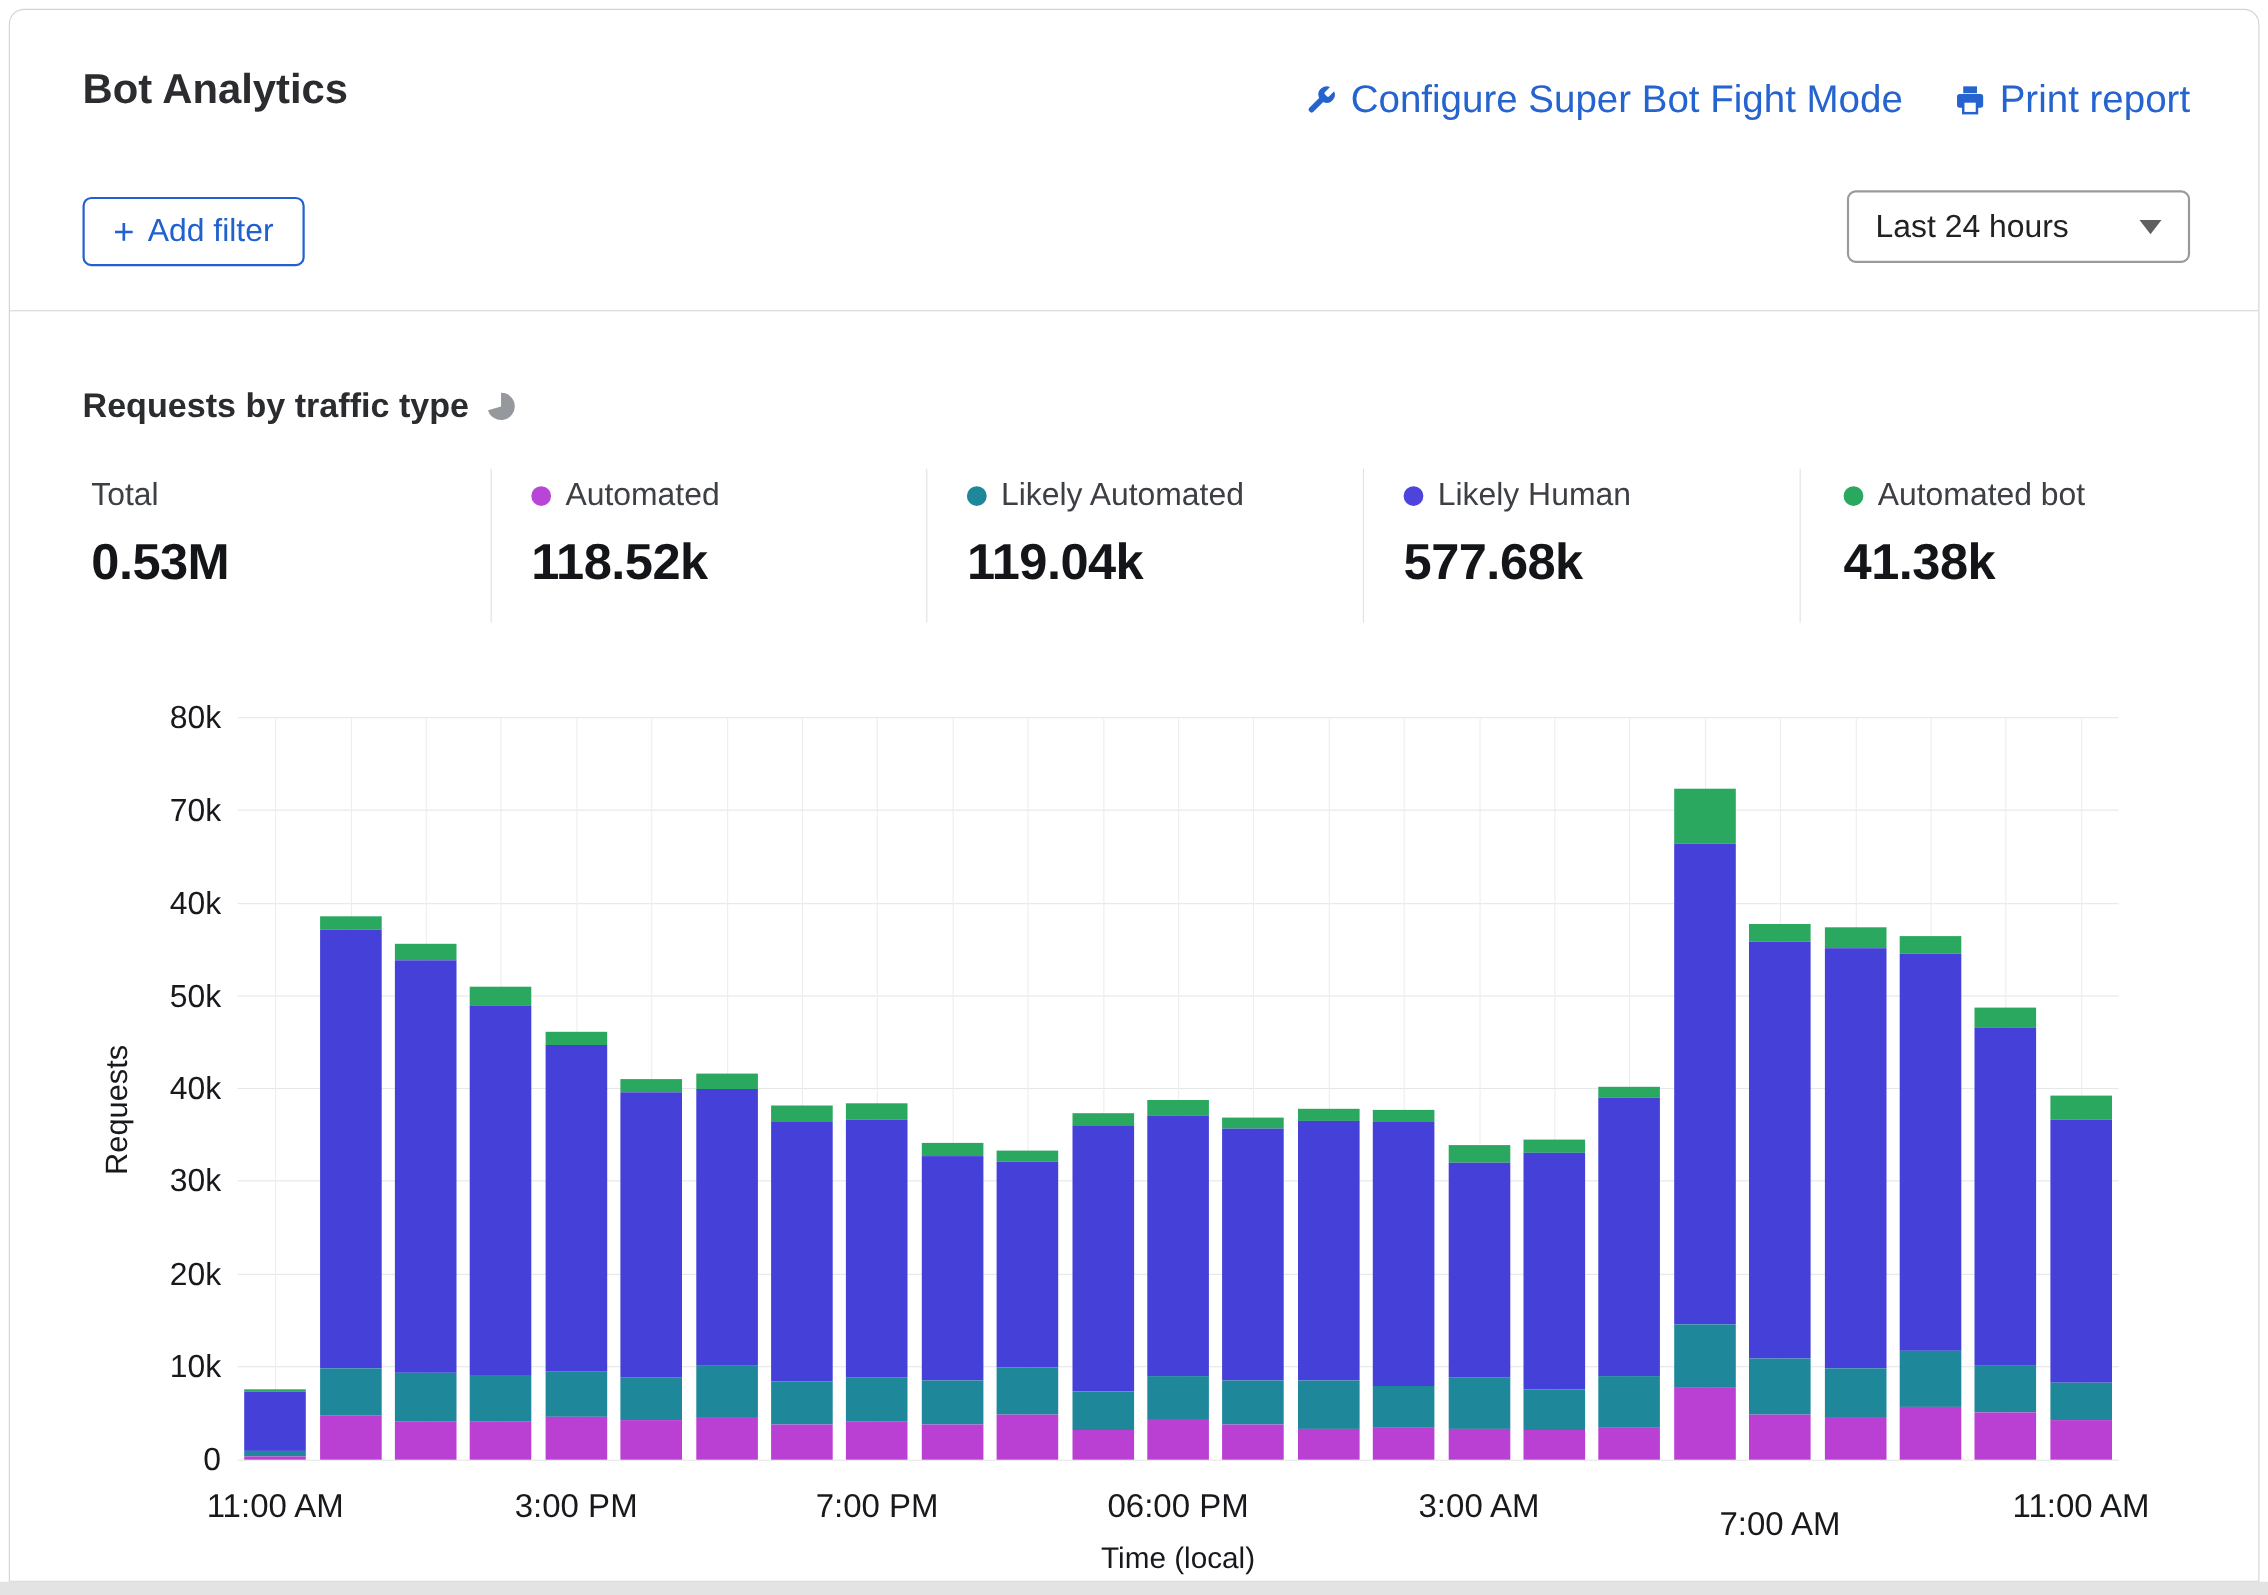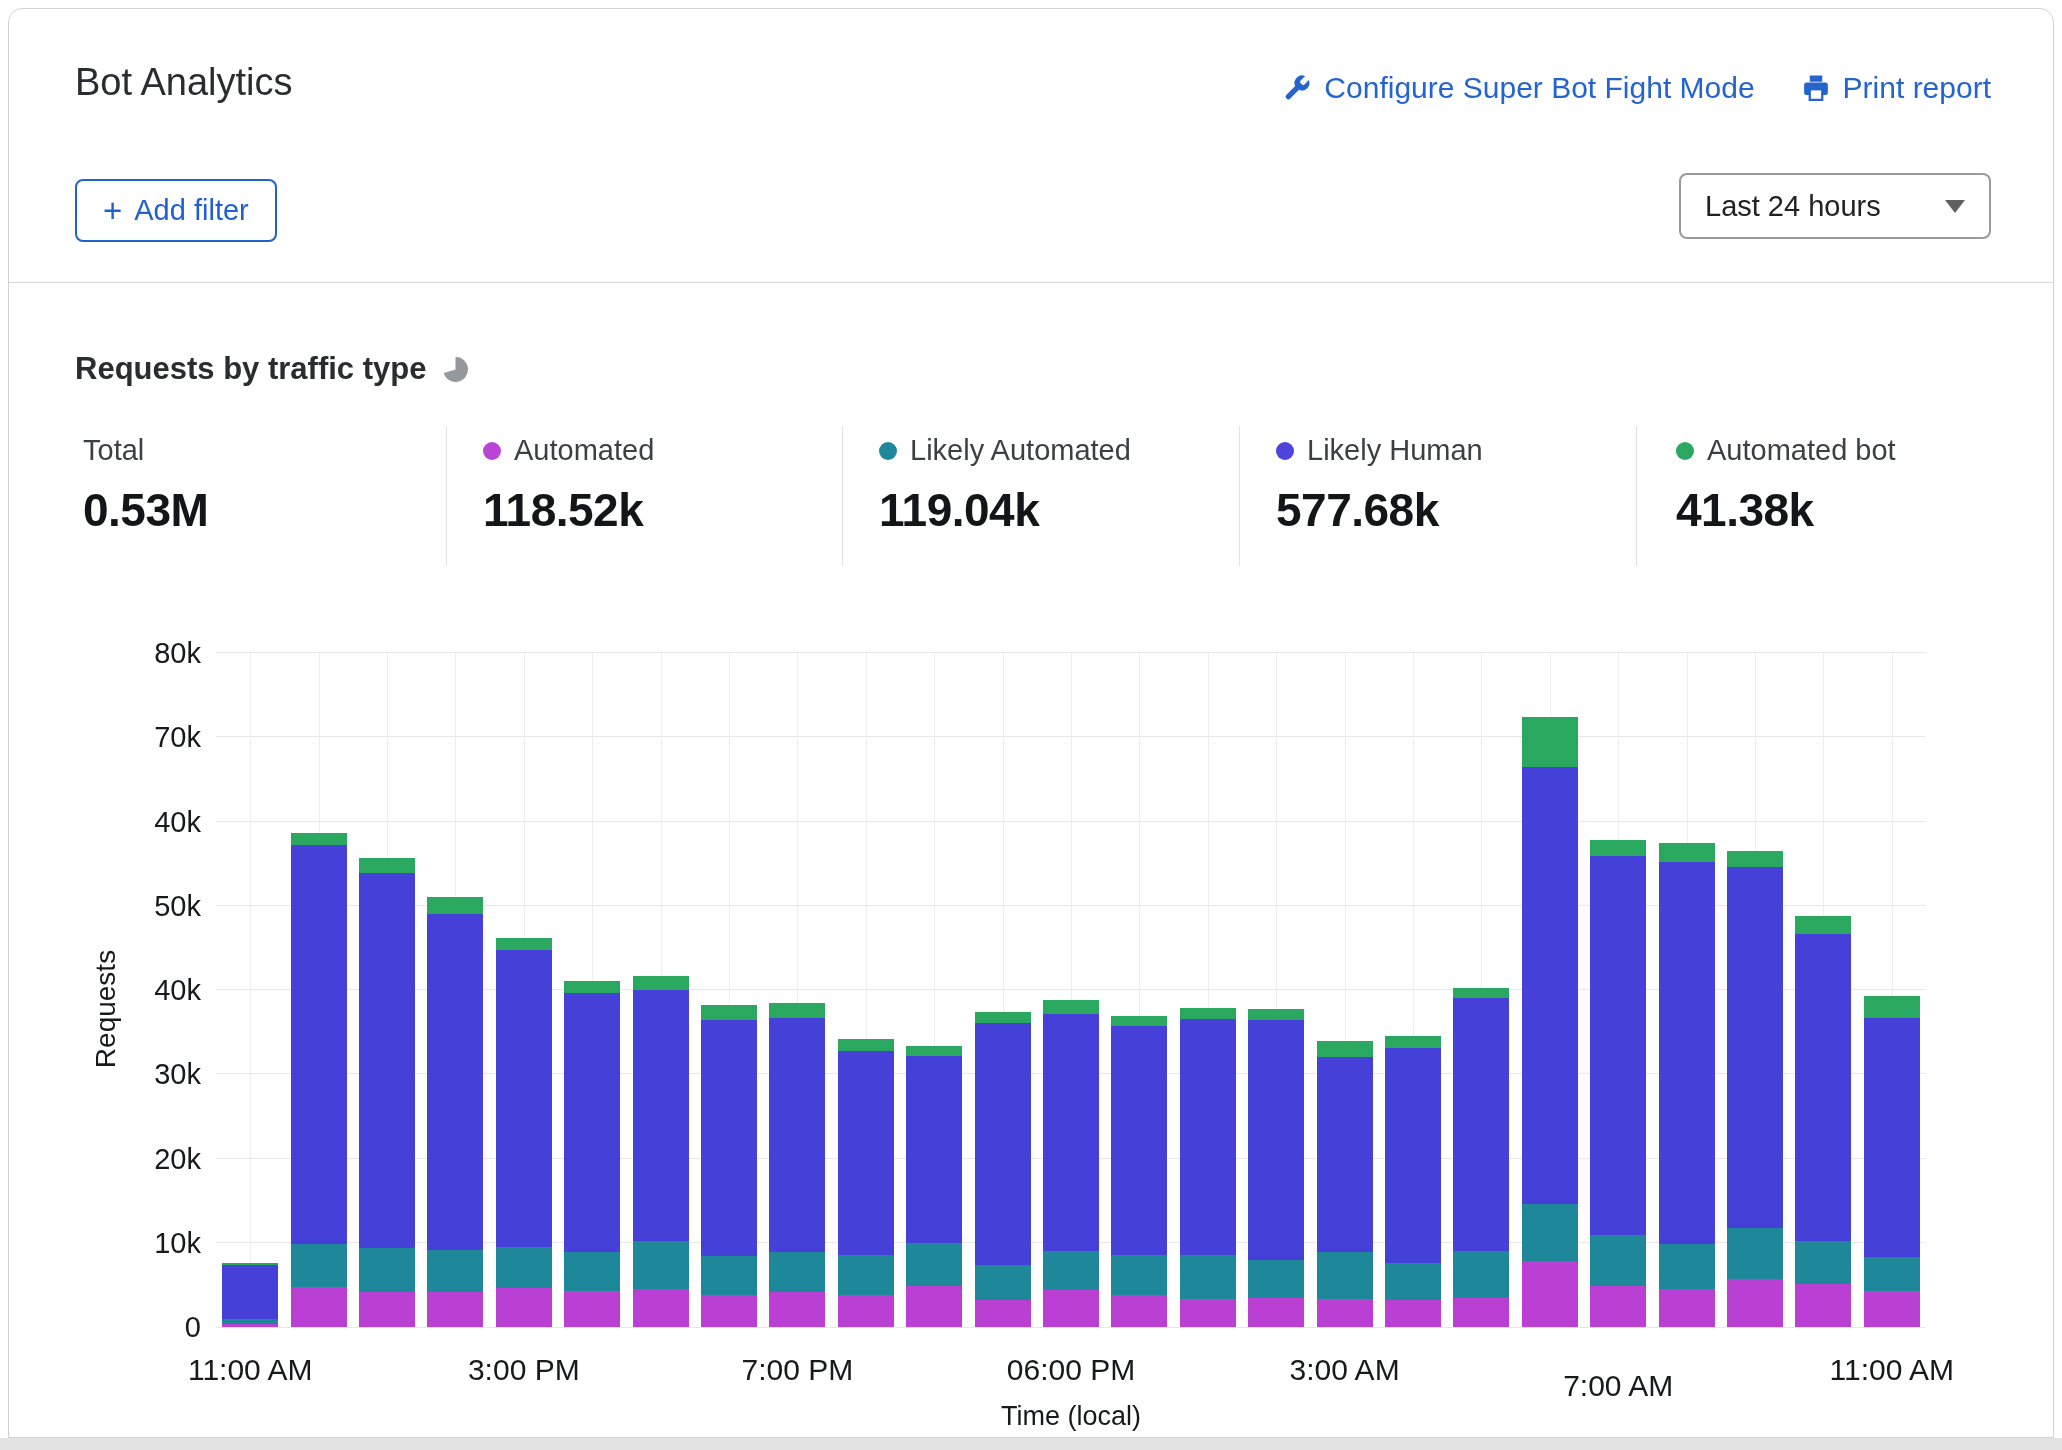--- a/index.html
+++ b/index.html
@@ -1,22 +1,22 @@
 <!DOCTYPE html>
 <html><head>
 <meta charset="utf-8">
 <style>
   * { margin:0; padding:0; box-sizing:border-box; }
   html,body { width:2062px; height:1450px; background:#ffffff;
     font-family:"Liberation Sans","DejaVu Sans",sans-serif; color:#26272b; overflow:hidden; }
   .card { position:absolute; left:8px; top:8px; width:2046px; height:1430px;
     background:#fff; border:1px solid #d2d2d2; border-radius:14px 14px 0 0; }
-  .page-title { position:absolute; left:66px; top:52px; font-size:38px; font-weight:400; color:#2b2c2f; }
+  .page-title { position:absolute; left:66px; top:52px; font-size:38px; font-weight:700; color:#2b2c2f; }
   .header-links { position:absolute; right:62px; top:62px; display:flex; gap:46px; align-items:center; }
-  .hlink { display:flex; align-items:center; gap:12px; color:#2563cf; font-size:30px; cursor:pointer; }
+  .hlink { display:flex; align-items:center; gap:12px; color:#2563cf; font-size:35px; cursor:pointer; }
   .hlink svg { display:block; }
   .add-filter { position:absolute; left:66px; top:170px; display:flex; align-items:center; gap:12px;
     border:2px solid #2160cf; border-radius:8px; background:#fff; color:#2160cf;
     font-size:29px; padding:13px 26px; cursor:pointer; font-family:inherit; }
   .add-filter .plus { font-size:33px; line-height:28px; font-weight:400; }
   .dropdown { position:absolute; right:62px; top:164px; width:312px; height:66px;
     border:2px solid #9a9a9a; border-radius:8px; background:#fff; display:flex;
     align-items:center; justify-content:space-between; padding:0 24px; font-size:29px; color:#222; cursor:pointer;margin-left:12px; }
   .caret { width:0; height:0; border-left:10px solid transparent; border-right:10px solid transparent;
     border-top:13px solid #606060; }

